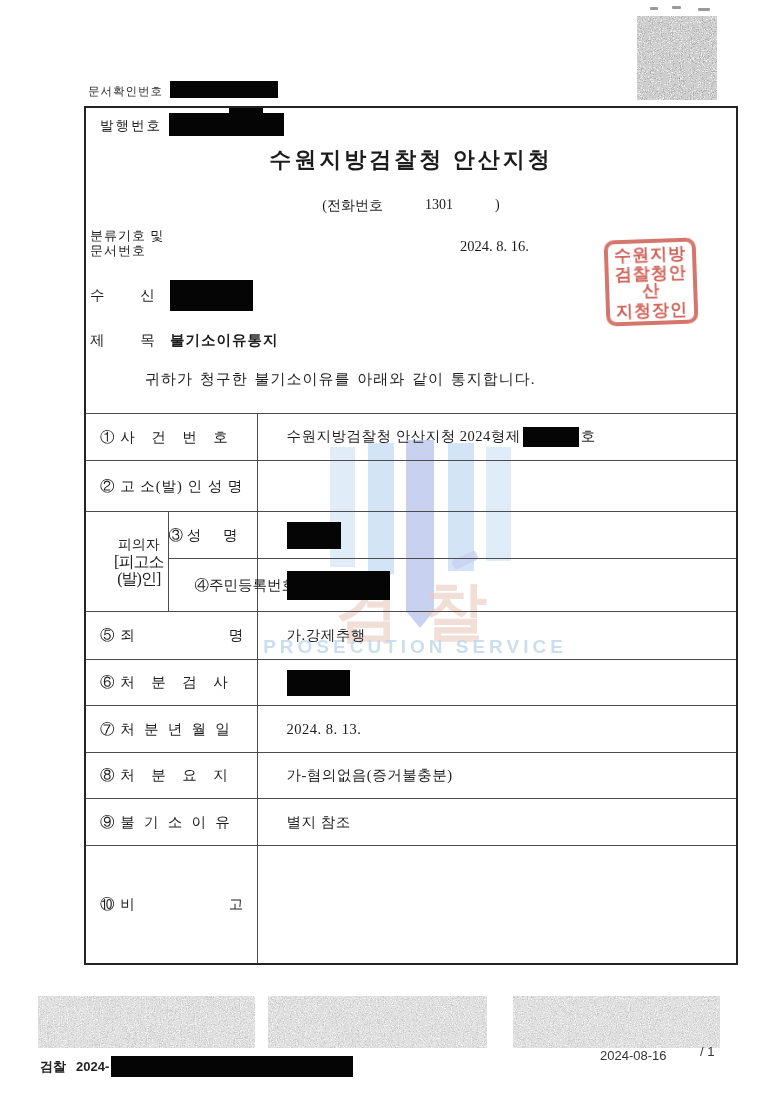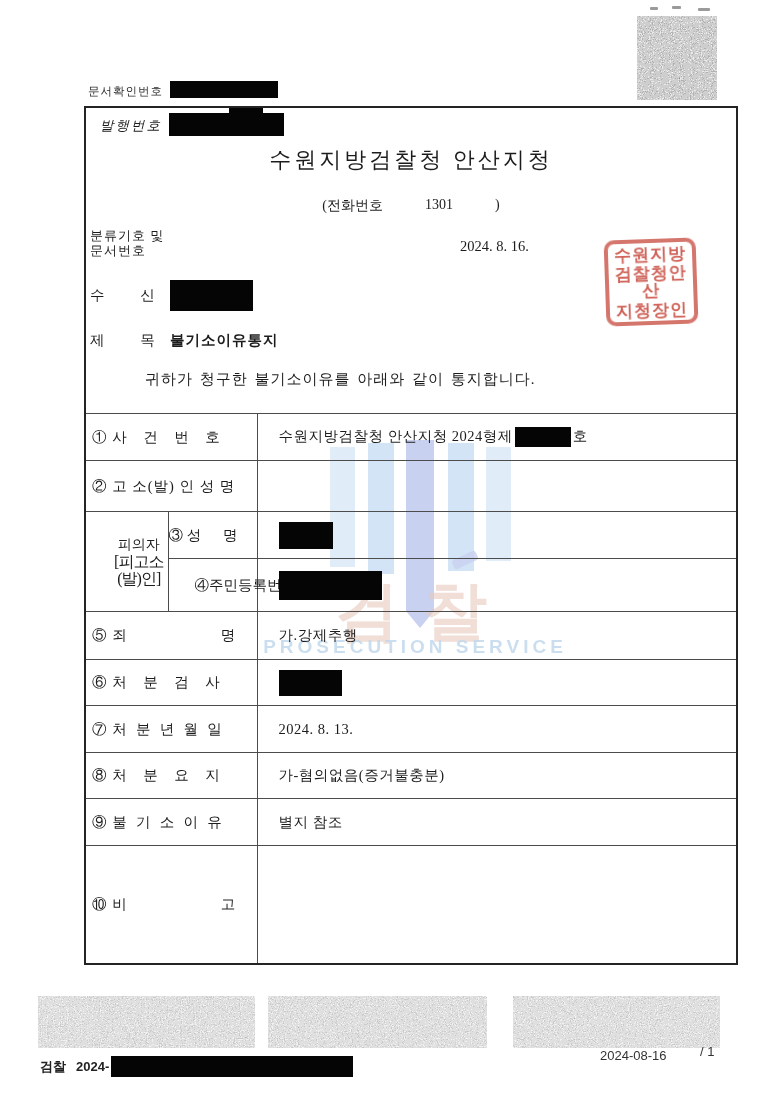--- a/index.html
+++ b/index.html
@@ -11,25 +11,25 @@
 
   
   .doc-confirm-label { left:88px; top:84px; font-size:11.5px; color:#2b2b2b; letter-spacing:1px; }
   .doc-confirm-redact { left:170px; top:81px; width:108px; height:17px; }
   .tick-marks { left:650px; top:5px; width:66px; height:8px; }
   .tick-marks i { position:absolute; background:#9a9a9a; height:3px; border-radius:1px; }
 
   
   .page-border { left:84px; top:106px; width:654px; height:859px; border:2px solid #242424; z-index:5; pointer-events:none; }
 
-  .issue-no-label { left:100px; top:117px; font-size:13.5px; letter-spacing:2px; z-index:2;font-style:italic; }
+  .issue-no-label { left:100px; top:117px; font-size:13.5px; letter-spacing:2px; z-index:2; }
   .issue-no-redact { left:169px; top:113px; width:115px; height:23px; z-index:2; }
   .issue-no-redact-bump { left:229px; top:108px; width:34px; height:7px; z-index:2; }
 
-  .doc-title { left:84px; top:145px; width:654px; text-align:center; font-size:22px; font-weight:400; letter-spacing:3px; z-index:2; }
+  .doc-title { left:84px; top:145px; width:654px; text-align:center; font-size:22px; font-weight:700; letter-spacing:3px; z-index:2; }
   .phone-line { left:84px; top:197px; width:654px; display:flex; justify-content:center; gap:42px; font-size:14px; z-index:2; }
 
   .class-block { left:90px; top:228px; font-size:13px; line-height:15px; letter-spacing:1px; z-index:2; }
   .issue-date { left:460px; top:238px; font-size:14.5px; z-index:2; }
 
   .recipient-label { left:90px; top:286px; font-size:14.5px; white-space:pre; letter-spacing:2px; z-index:2; }
   .recipient-redact { left:170px; top:280px; width:83px; height:31px; z-index:2; }
   .sender-line { left:452px; top:289px; font-size:13.5px; white-space:pre; letter-spacing:1px; word-spacing:2px; z-index:2; }
 
   .subject-label { left:90px; top:331px; font-size:14.5px; white-space:pre; letter-spacing:2px; z-index:2; }
@@ -54,23 +54,23 @@
   .wm-spark { left:452px; top:555px; width:26px; height:10px; background:#c9d1f1; transform:rotate(-25deg); border-radius:3px; opacity:.8; }
   .wm-korean { left:84px; top:568px; width:654px; text-align:center; font-size:64px; font-weight:bold;
                color:#e7cabf; opacity:.62; letter-spacing:24px; text-indent:24px; z-index:1; }
   .wm-english { left:84px; top:636px; width:662px; text-align:center; font-size:19px; font-weight:bold;
                 font-family:"Liberation Sans","DejaVu Sans",sans-serif; color:#c3d9ee; opacity:.85; letter-spacing:4px; z-index:1; }
 
   
   .doc-table { position:absolute; left:84px; top:413px; width:654px; border-collapse:collapse; table-layout:fixed; z-index:2; background:transparent; }
   .doc-table td { border:1px solid #4c4c4c; font-size:14.5px; vertical-align:middle; background:transparent; }
   .doc-table td:first-child { border-left:none;padding-left:26px; }
-  .doc-table td.val { border-right:none; padding-left:21px; letter-spacing:.5px; }
+  .doc-table td.val { border-right:none; padding-left:29px; letter-spacing:.5px; }
   .doc-table tr:last-child td { border-bottom:none; }
-  .doc-table td.lab { padding-left:8px; white-space:nowrap; letter-spacing:1px; }
+  .doc-table td.lab { padding-left:16px; white-space:nowrap; letter-spacing:1px; }
   .doc-table td.lab2 { white-space:nowrap; }
   .doc-table td.group { text-align:center; font-size:14px; line-height:17px; }
   .doc-table td.group .g2 { font-size:16px; letter-spacing:-1px; }
 
   
   .noise { position:absolute; }
   .noise-topright { left:637px; top:16px; }
   .noise-b1 { left:38px;  top:996px; }
   .noise-b2 { left:268px; top:996px; }
   .noise-b3 { left:513px; top:996px; }

